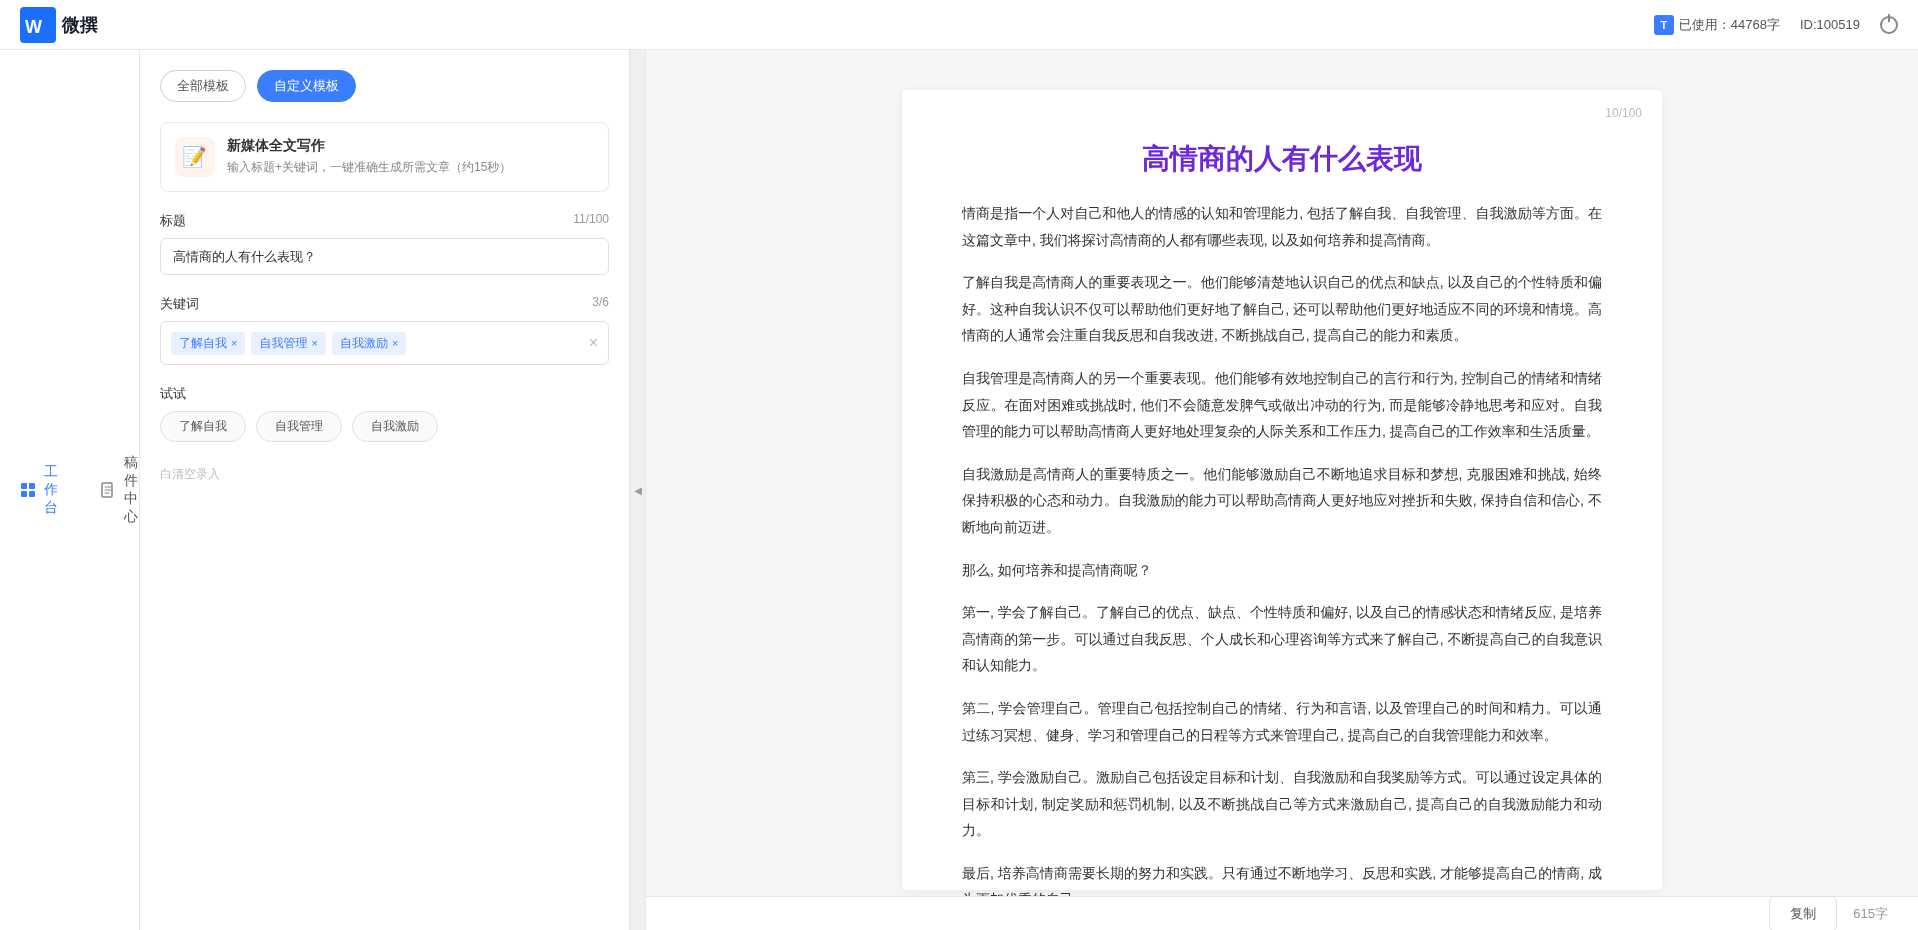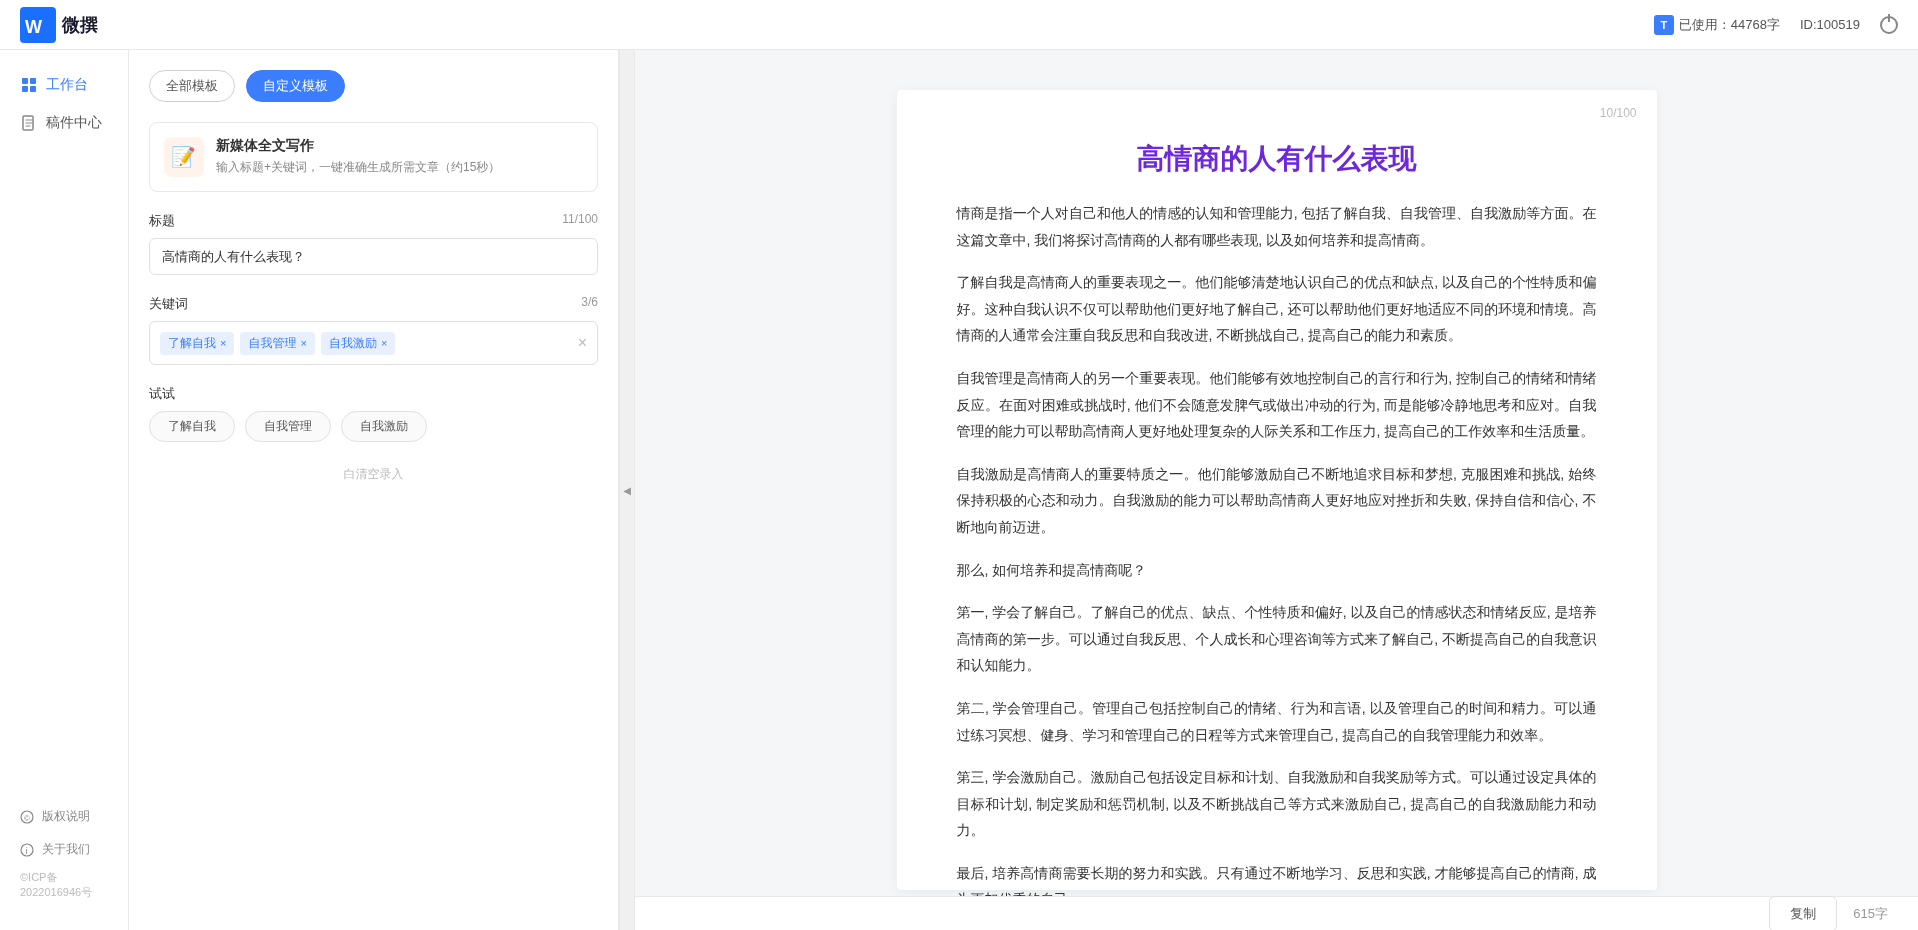--- a/index.html
+++ b/index.html
@@ -23,25 +23,25 @@
     
     .logo { display: flex; align-items: center; gap: 6px; }
     .logo-icon { width: 36px; height: 36px; }
     .logo-text { font-size: 18px; font-weight: bold; color: #1a1a2e; }
 
     
     .main-layout { display: flex; flex: 1; overflow: hidden; }
 
     
     .sidebar {
-      width: 129px;
+      width: 140px;
       background: #fff;
       border-right: 1px solid #e8e8e8;
       display: flex;
-      flex-direction: column;
+      flex-direction: row;
       padding: 16px 0;
       flex-shrink: 0;
     }
     .sidebar-item {
       display: flex;
       align-items: center;
       gap: 8px;
       padding: 10px 20px;
       cursor: pointer;
       font-size: 14px;
@@ -175,21 +175,21 @@
       padding: 6px 18px;
       border: 1px solid #e0e0e0;
       border-radius: 20px;
       font-size: 12px;
       color: #555;
       cursor: pointer;
       background: #fafafa;
     }
 
     
-    .clear-hint { font-size: 12px; color: #bbb; text-align: center; padding: 4px 0; cursor: pointer; }
+    .clear-hint { font-size: 12px; color: #bbb; padding: 4px 0; cursor: pointer; }
 
     
     .generate-btn {
       width: 100%;
       padding: 14px;
       background: #3b7dff;
       color: #fff;
       border: none;
       border-radius: 8px;
       font-size: 16px;

